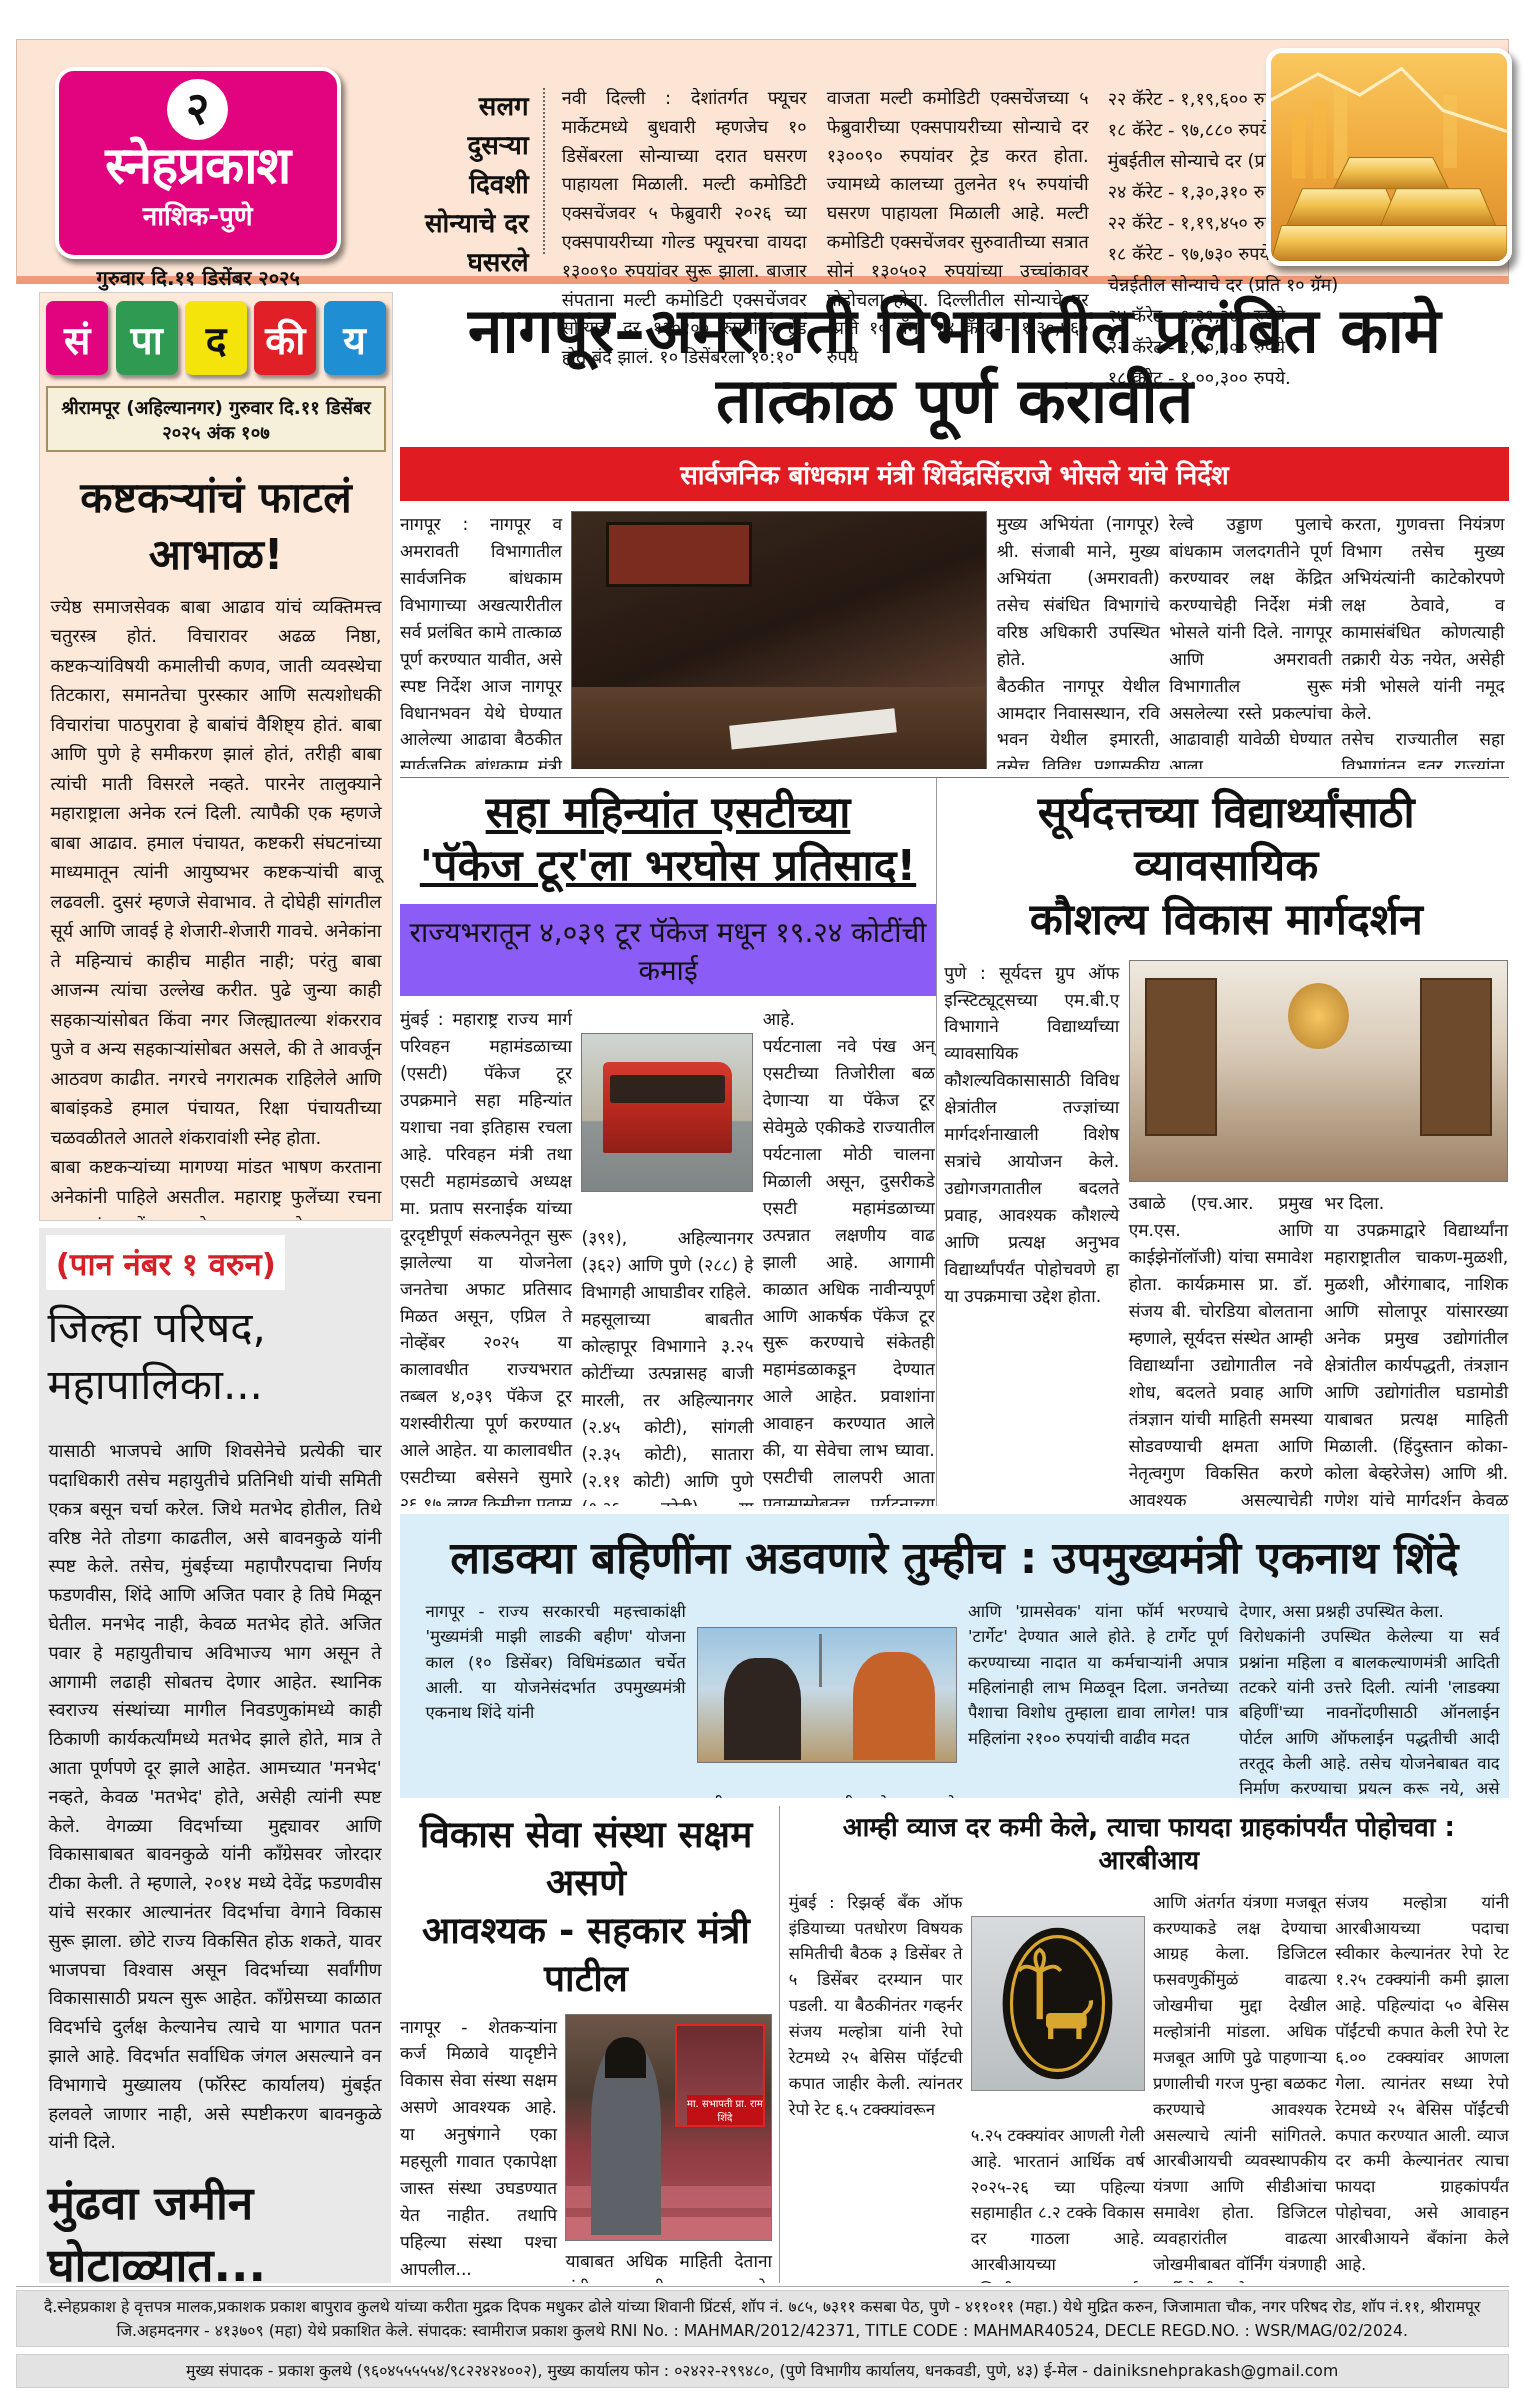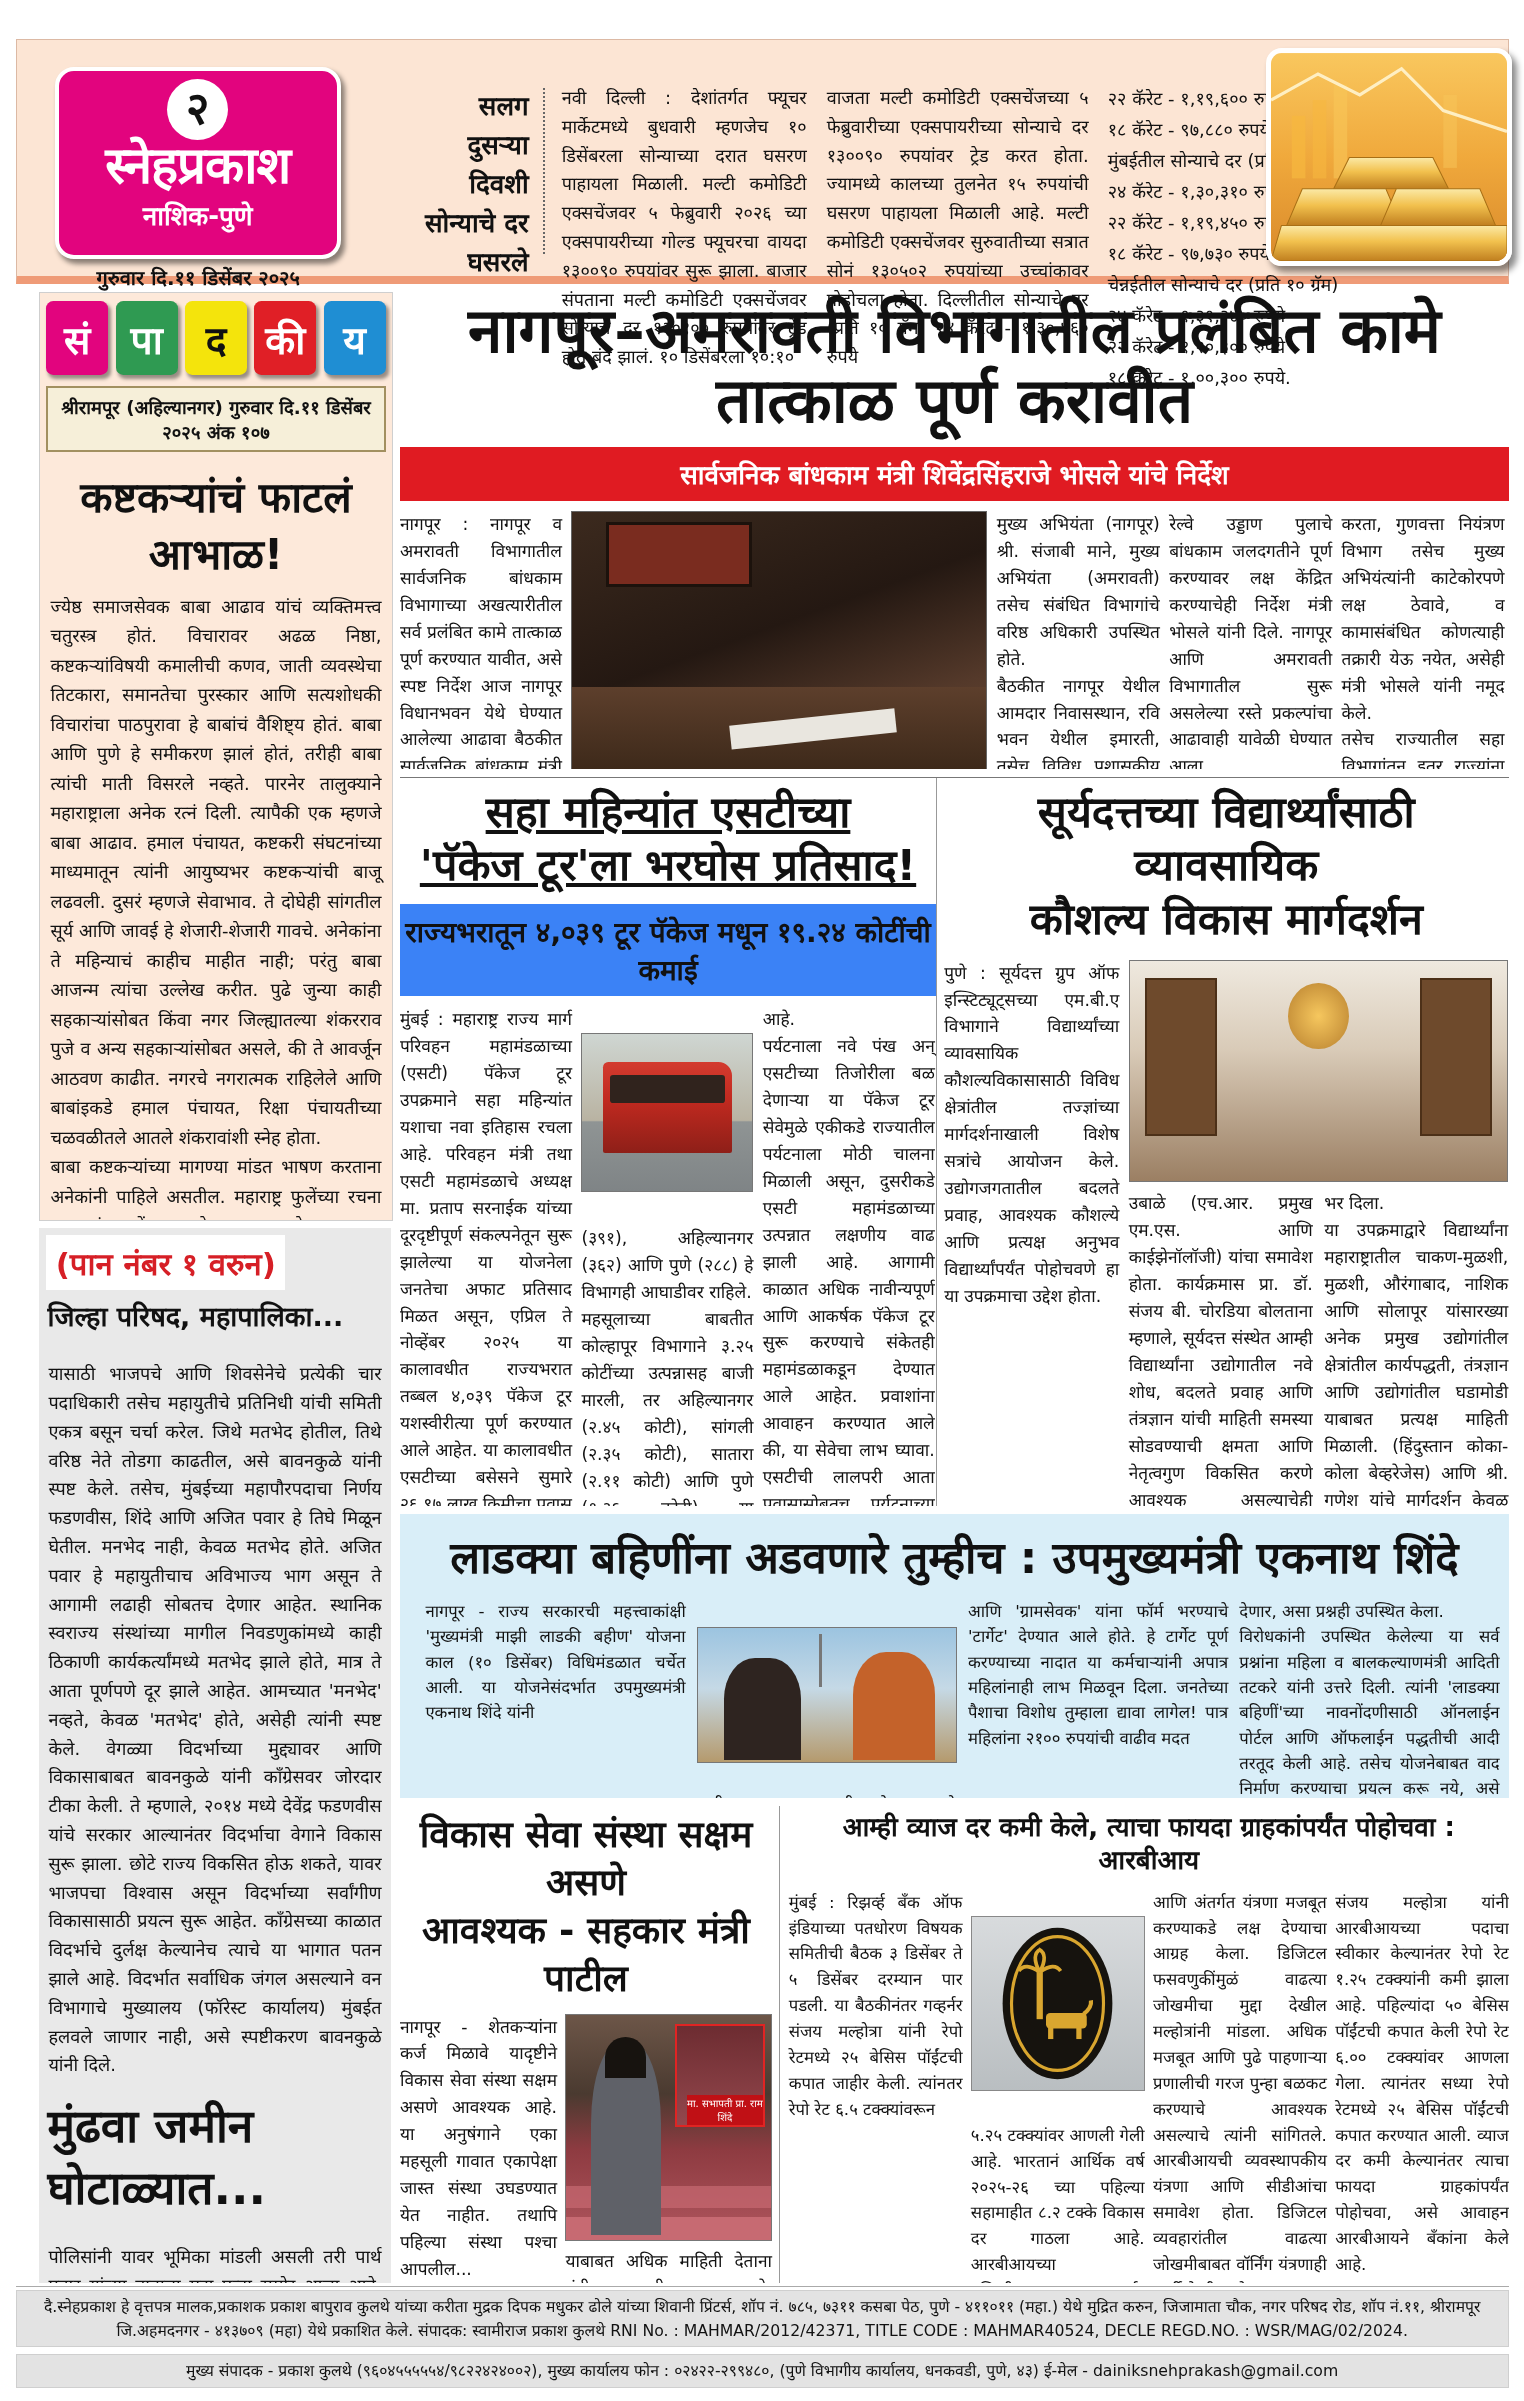--- a/index.html
+++ b/index.html
@@ -36,21 +36,21 @@
   .ed-tile{width:62px;height:74px;border-radius:7.3px;color:#fff;font-size:39px;font-weight:bold;
       display:flex;align-items:center;justify-content:center;box-shadow:2.6px 3.1px 3.7px rgba(0,0,0,.4);}
   .dateline{margin:10.5px 6.3px 0;background:#f6efd9;border:2.1px solid #a29060;
       font-size:18.3px;font-weight:bold;text-align:center;padding:6.3px 2.1px;}
   .ed-head{font-size:42px;font-weight:bold;text-align:center;margin:14.6px 3.1px 6.3px;}
   .ed-body{font-size:18px;line-height:1.64;text-align:justify;padding:4.2px 10.5px;white-space:pre-line;}
   .cont-sec{position:absolute;left:0;top:936px;width:352px;height:1055px;
       background:#e9e9e9;overflow:hidden;}
   .cont-kick{background:#ffffff;color:#d61f26;font-size:31px;font-weight:bold;
       padding:6.3px 9.4px;display:inline-block;margin:4.2px 0 0 0;}
-  .cont-head{font-size:27px;font-weight:bold;margin:7.3px 8.4px 5.2px;}
+  .cont-head{font-size:42px;font-weight:normal;margin:7.3px 8.4px 5.2px;}
   .cont-body,.mun-body{font-size:18px;line-height:1.6;text-align:justify;
       padding:2.1px 9.4px;white-space:pre-line;margin-top:24px;}
   .mun-head{font-size:46px;font-weight:bold;margin:10.5px 8.4px 4.2px;}
 
   
   .main-area{position:absolute;left:400px;top:292px;width:1109px;height:1991px;}
   .main-article{height:477px;overflow:hidden;}
   .main-head{font-size:62px;font-weight:bold;text-align:center;line-height:1.12;padding-top:4.2px;}
   .red-bar{margin-top:11.5px;background:#e01b22;color:#ffffff;font-size:26px;font-weight:bold;
       text-align:center;padding:9.4px 0;}
@@ -63,21 +63,21 @@
   .meet-photo .table{position:absolute;bottom:0;left:0;right:0;height:34%;
       background:linear-gradient(#5d3f2c,#3a2718);}
   .meet-photo .paper{position:absolute;bottom:14%;left:38%;width:40%;height:9%;background:#e9e6df;transform:rotate(-6deg);}
   .meet-photo .frame{position:absolute;top:4%;left:8%;width:34%;height:22%;background:#7a2c1f;border:3.1px solid #1c120c;}
   .meet-caption{margin-top:6.3px;columns:2;column-gap:12.6px;font-size:16.7px;line-height:1.5;text-align:justify;}
 
   .row2{display:flex;gap:0;margin-top:8.4px;border-top:1.6px solid #777;height:728px;overflow:hidden;}
   .st-block{width:536px;padding-top:7.3px;}
   .su-block{width:564px;border-left:1.6px solid #999;padding-left:7.3px;padding-top:7.3px;}
   .st-head{font-size:43px;font-weight:bold;text-align:center;line-height:1.25;white-space:pre-line;text-decoration:underline;}
-  .st-sub{background:#3b82f6;font-size:28px;font-weight:bold;text-align:center;
+  .st-sub{background:#8b5cf6;font-size:28px;font-weight:normal;text-align:center;
       padding:8.4px 0;margin:10.5px 0 9.4px;}
   .st-body{display:flex;gap:9.4px;}
   .st-c{width:172px;font-size:17.3px;line-height:1.56;text-align:justify;white-space:pre-line;}
   .bus-photo{height:157px;margin-bottom:6.3px;border:0.5px solid #777;position:relative;overflow:hidden;
       background:linear-gradient(#cfd6d2 0%,#b9b3a2 55%,#8f9494 56%,#7f8486 100%);}
   .bus-photo .bus{position:absolute;left:12%;top:18%;width:76%;height:58%;background:
       linear-gradient(#d33b2f 0%,#c22a20 40%,#8e1f18 100%);border-radius:5.2px 13.6px 2.1px 2.1px;}
   .bus-photo .win{position:absolute;left:16%;top:26%;width:68%;height:18%;background:#30231d;border-radius:3.1px;}
   .su-head{font-size:43px;font-weight:bold;text-align:center;line-height:1.25;white-space:pre-line;}
   .su-body{display:flex;gap:9.4px;margin-top:12.6px;}

